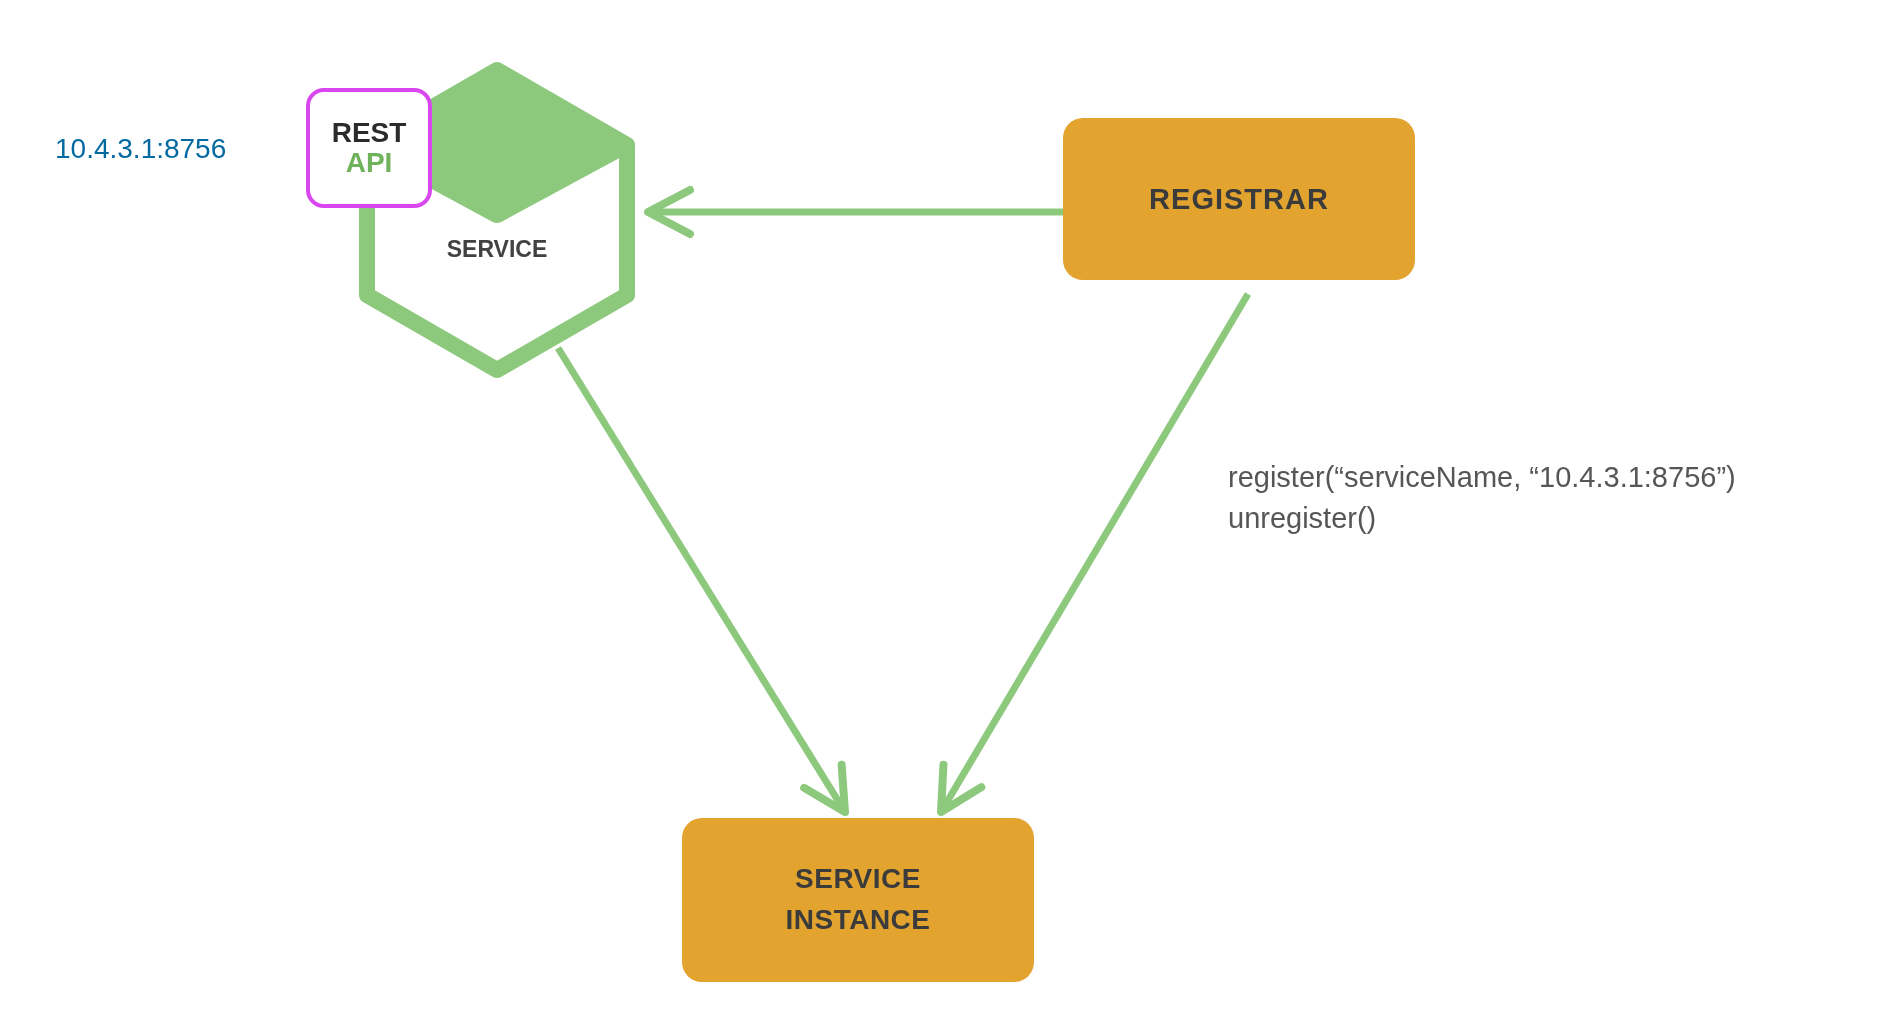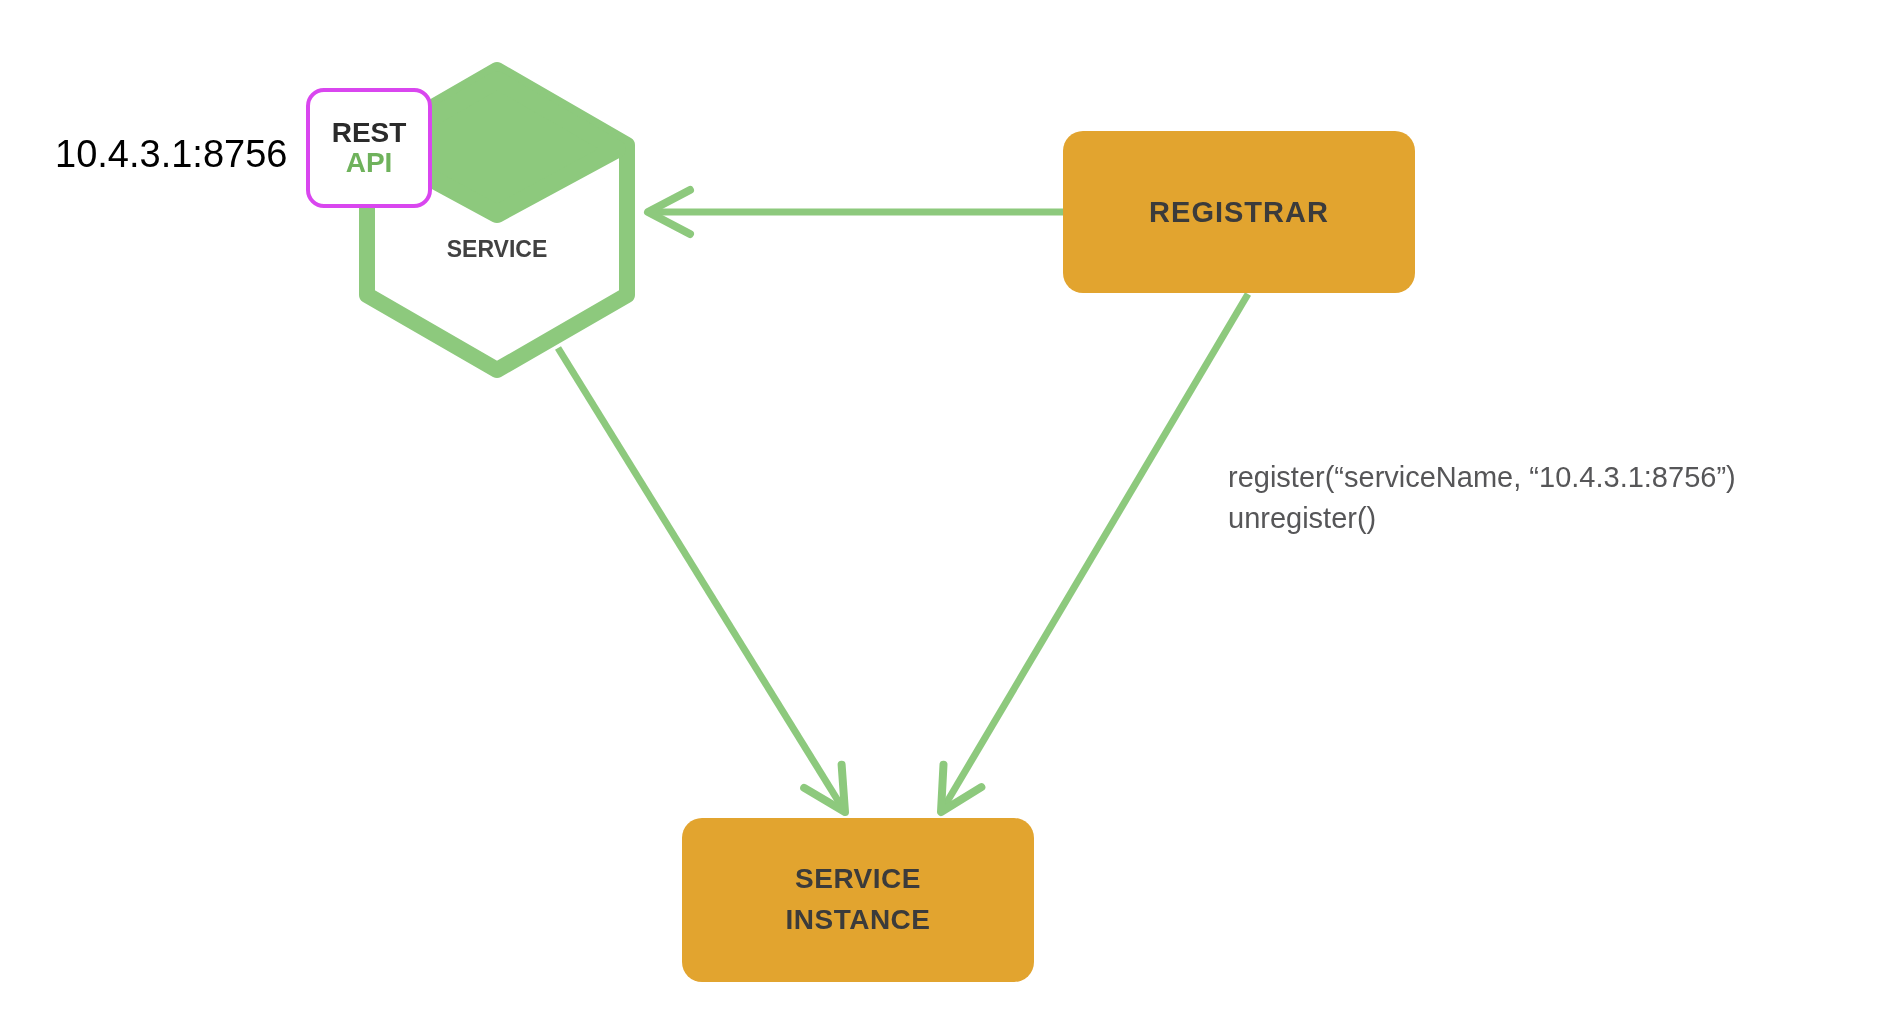--- a/index.html
+++ b/index.html
@@ -19,22 +19,22 @@
     position: absolute;
     left: 0;
     top: 0;
     z-index: 1;
   }
   .abs { position: absolute; }
 
   .ip-label {
     left: 55px;
     top: 133px;
-    font-size: 38px;
-    color: #000000;
+    font-size: 28px;
+    color: #0369a1;
     z-index: 3;
     white-space: nowrap;
   }
 
   .rest-badge {
     left: 306px;
     top: 88px;
     width: 118px;
     height: 112px;
     background: #ffffff;
@@ -85,21 +85,21 @@
     flex-direction: column;
     align-items: center;
     justify-content: center;
     z-index: 2;
     font-weight: bold;
     color: #3b3b3b;
     text-align: center;
   }
   .registrar-box {
     left: 1063px;
-    top: 131px;
+    top: 118px;
     width: 352px;
     height: 162px;
     font-size: 29px;
     letter-spacing: 1px;
   }
   .registry-box {
     left: 682px;
     top: 818px;
     width: 352px;
     height: 164px;

